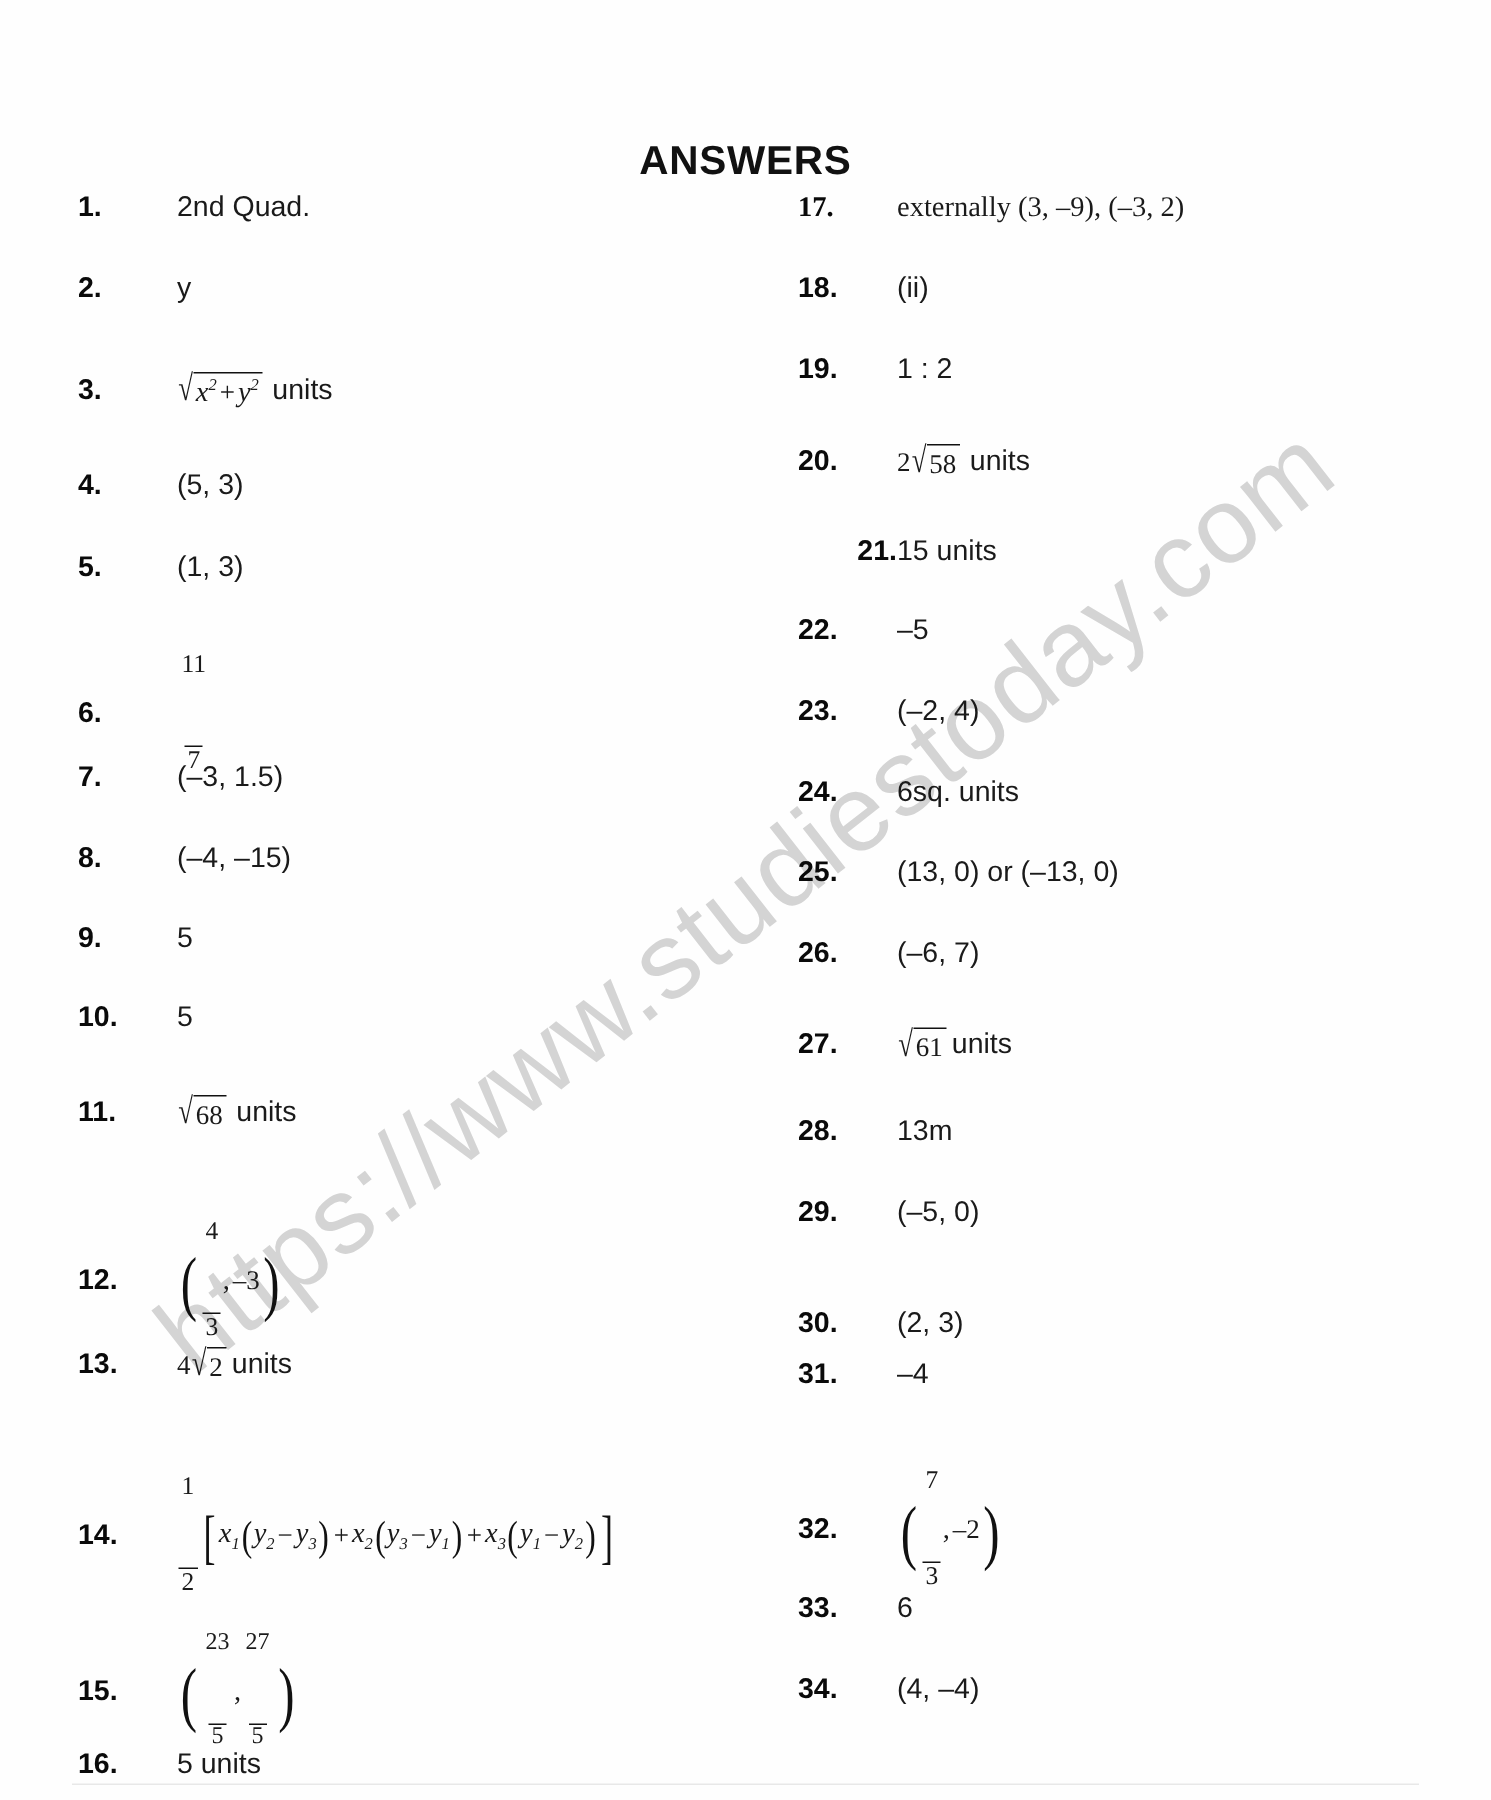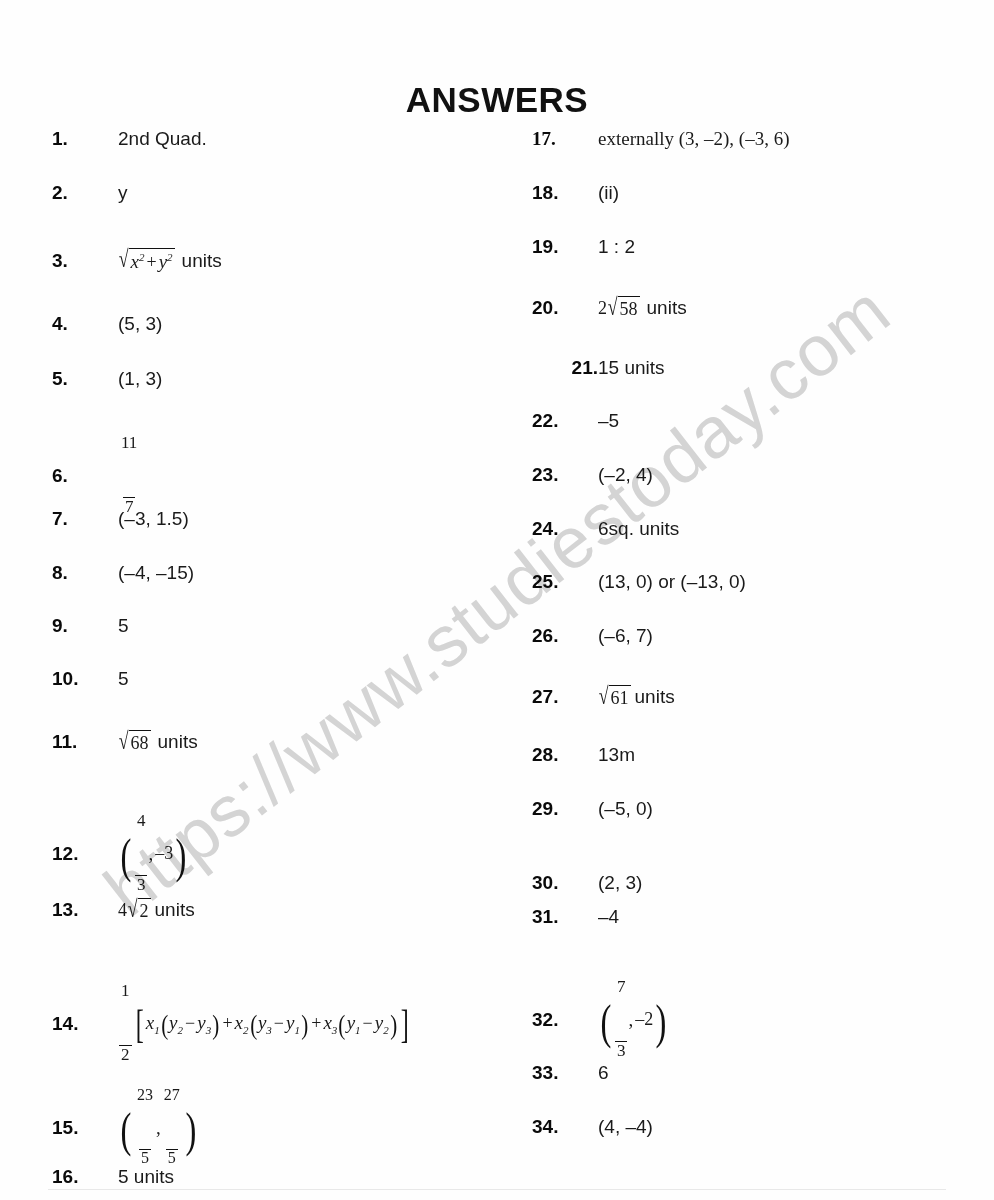--- a/index.html
+++ b/index.html
@@ -29,23 +29,23 @@
     color:#d4d4d4;
     white-space:nowrap;
     pointer-events:none;
     z-index:1;
     user-select:none;
   }
 
   
   #title {
     position:absolute;
-    left:0; right:0; top:80px;
+    left:0; right:0; top:92px;
     text-align:center;
-    font-size:35px;
+    font-size:27px;
     font-weight:bold;
     letter-spacing:0.5px;
     color:#111;
     z-index:3;
   }
 
   
   .column {
     position:absolute;
     top:128px;
@@ -333,21 +333,21 @@
         </span>
       </div>
       <div class="ans-row" style="top: 1038px;">
         <span class="ans-num">16.</span>
         <span class="ans-val">5 units</span>
       </div>
     </div>
   <div class="column" id="col-right">
       <div class="ans-row" style="top: 0px; font-family: Liberation Serif, serif;">
         <span class="ans-num">17.</span>
-        <span class="ans-val">externally (3, –2), (–3, 6)</span>
+        <span class="ans-val">externally (3, –9), (–3, 2)</span>
       </div>
       <div class="ans-row" style="top: 54px;">
         <span class="ans-num">18.</span>
         <span class="ans-val">(ii)</span>
       </div>
       <div class="ans-row" style="top: 108px;">
         <span class="ans-num">19.</span>
         <span class="ans-val">1 : 2</span>
       </div>
       <div class="ans-row" style="top: 168px;">

